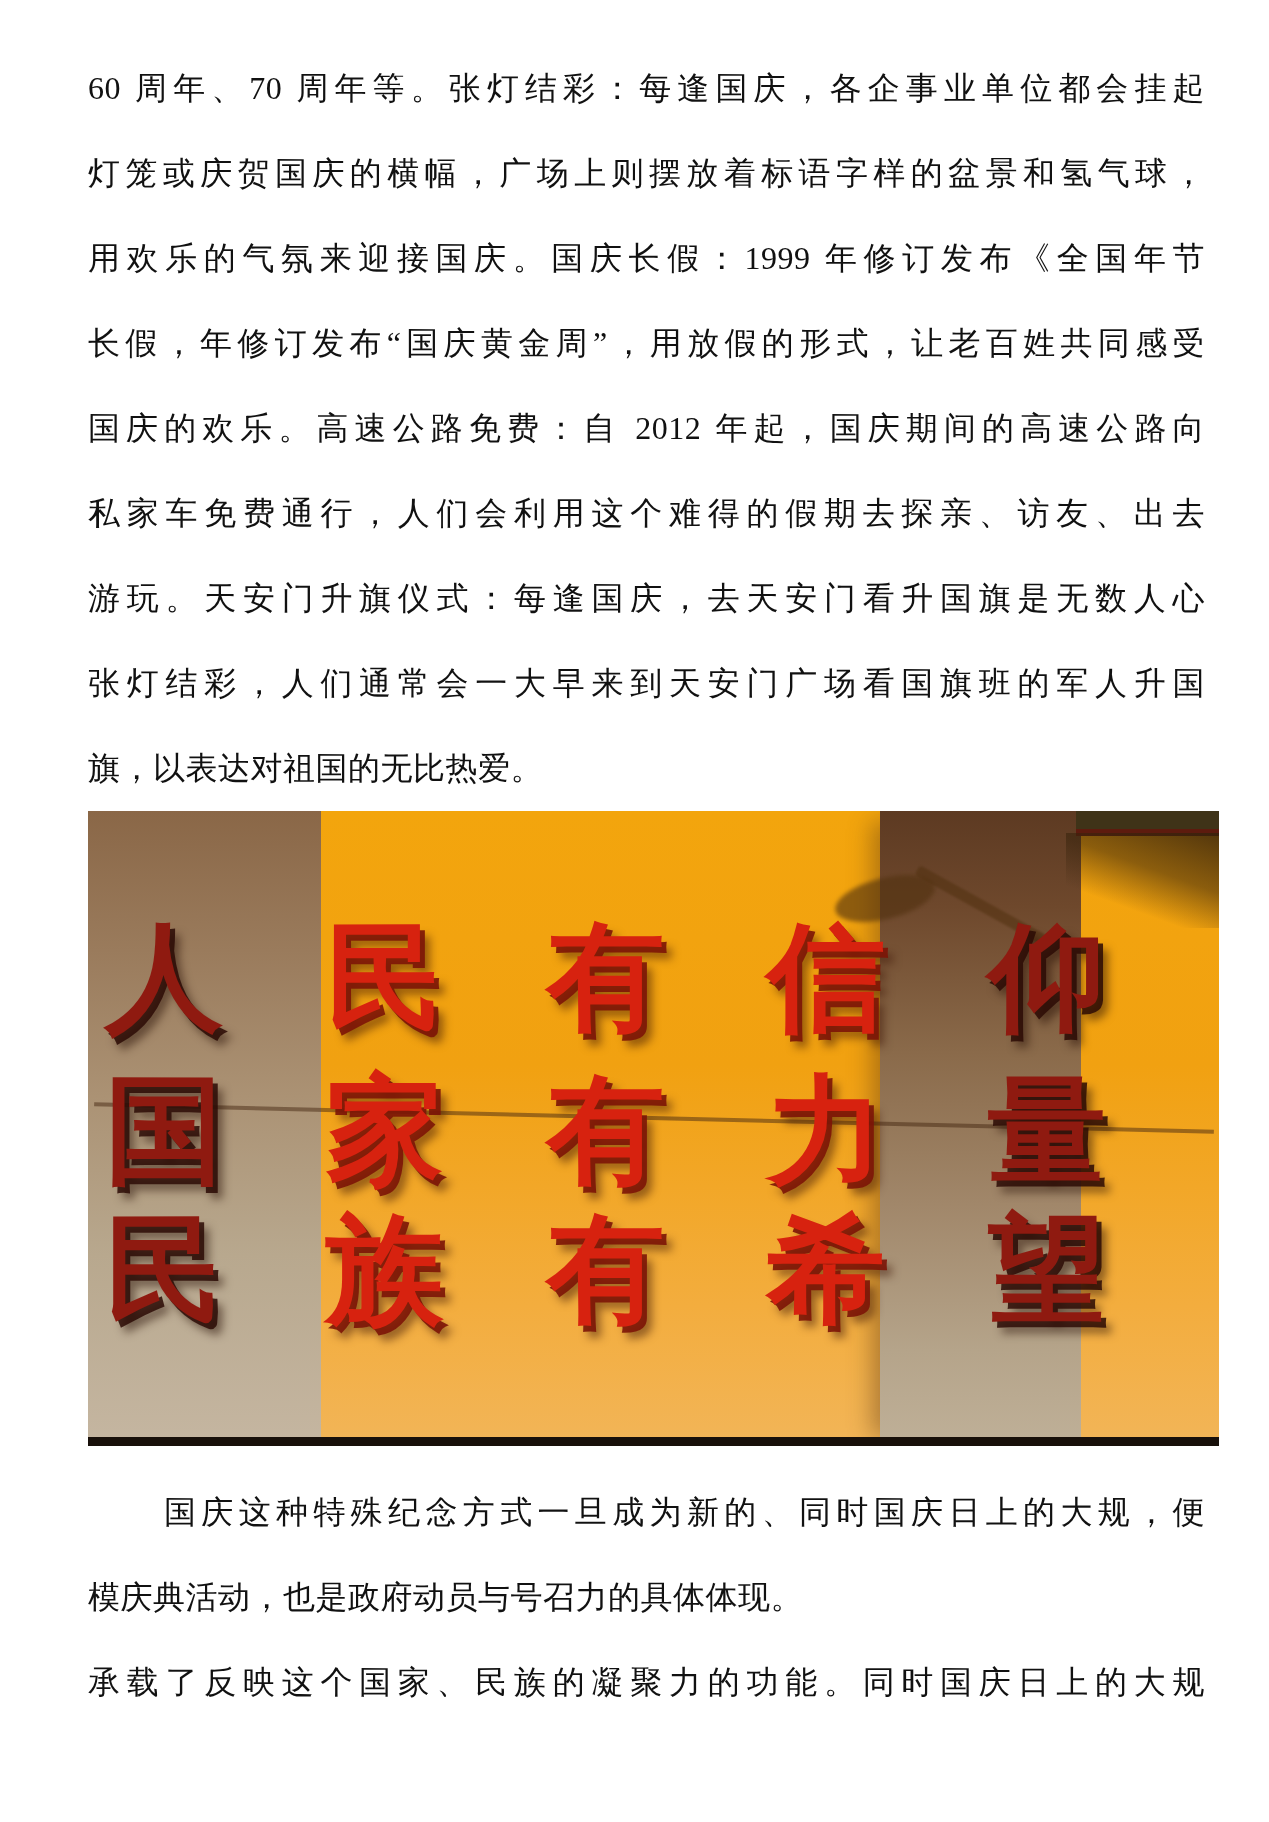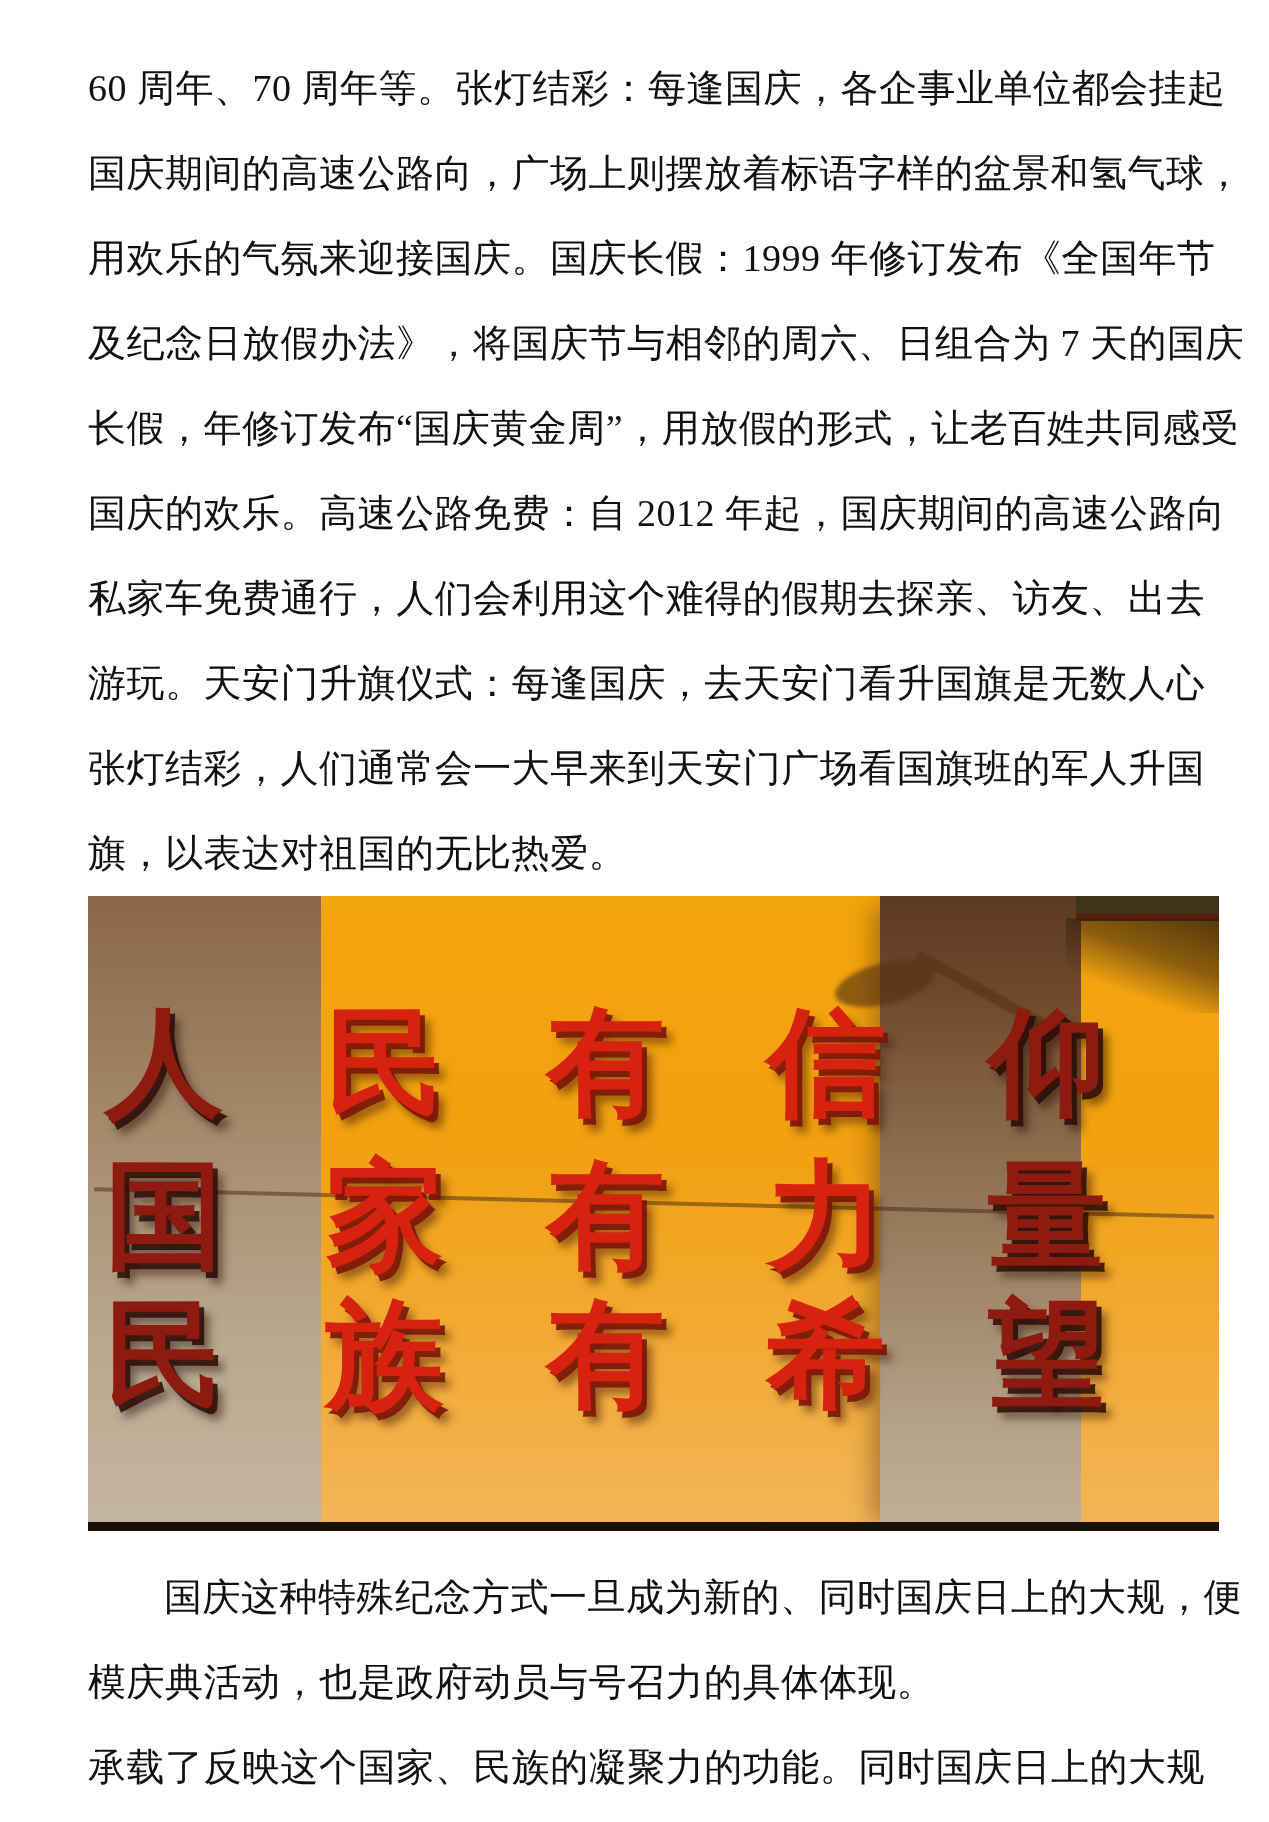--- a/index.html
+++ b/index.html
@@ -8,21 +8,21 @@
     width:1269px;height:1822px;
     background:#ffffff;
     overflow:hidden;
     font-family:"Liberation Serif","DejaVu Serif",serif;
     color:#111111;
   }
   .text-block{margin:0 64px 0 88px;}
   .top-block{padding-top:46px;}
   .doc-line{
     height:85px;line-height:85px;
-    font-size:38px;
+    font-size:32px;
     white-space:nowrap;
     text-align:justify;
     text-align-last:justify;
     letter-spacing:0.5px;
   }
   .doc-line.plain{text-align:center;text-align-last:left;white-space:normal;}
   .doc-line.indent{text-indent:76px;}
 
   
   .photo{
@@ -98,23 +98,22 @@
   }
   .bottom-block{margin-top:24px;}
 </style>
 </head>
 <body>
 
 <div class="page">
 
   <div class="text-block top-block">
     <div class="doc-line">60 周年、70 周年等。张灯结彩：每逢国庆，各企事业单位都会挂起</div>
-    <div class="doc-line">国庆期间的高速公路向，广场上则摆放着标语字样的盆景和氢气球，</div>
+    <div class="doc-line">灯笼或庆贺国庆的横幅，广场上则摆放着标语字样的盆景和氢气球，</div>
     <div class="doc-line">用欢乐的气氛来迎接国庆。国庆长假：1999 年修订发布《全国年节</div>
-    <div class="doc-line">及纪念日放假办法》，将国庆节与相邻的周六、日组合为 7 天的国庆</div>
     <div class="doc-line">长假，年修订发布“国庆黄金周”，用放假的形式，让老百姓共同感受</div>
     <div class="doc-line">国庆的欢乐。高速公路免费：自 2012 年起，国庆期间的高速公路向</div>
     <div class="doc-line">私家车免费通行，人们会利用这个难得的假期去探亲、访友、出去</div>
     <div class="doc-line">游玩。天安门升旗仪式：每逢国庆，去天安门看升国旗是无数人心</div>
     <div class="doc-line">张灯结彩，人们通常会一大早来到天安门广场看国旗班的军人升国</div>
     <div class="doc-line plain">旗，以表达对祖国的无比热爱。</div>
   </div>
 
   <div class="photo">
     <div class="pillar-left"></div>

